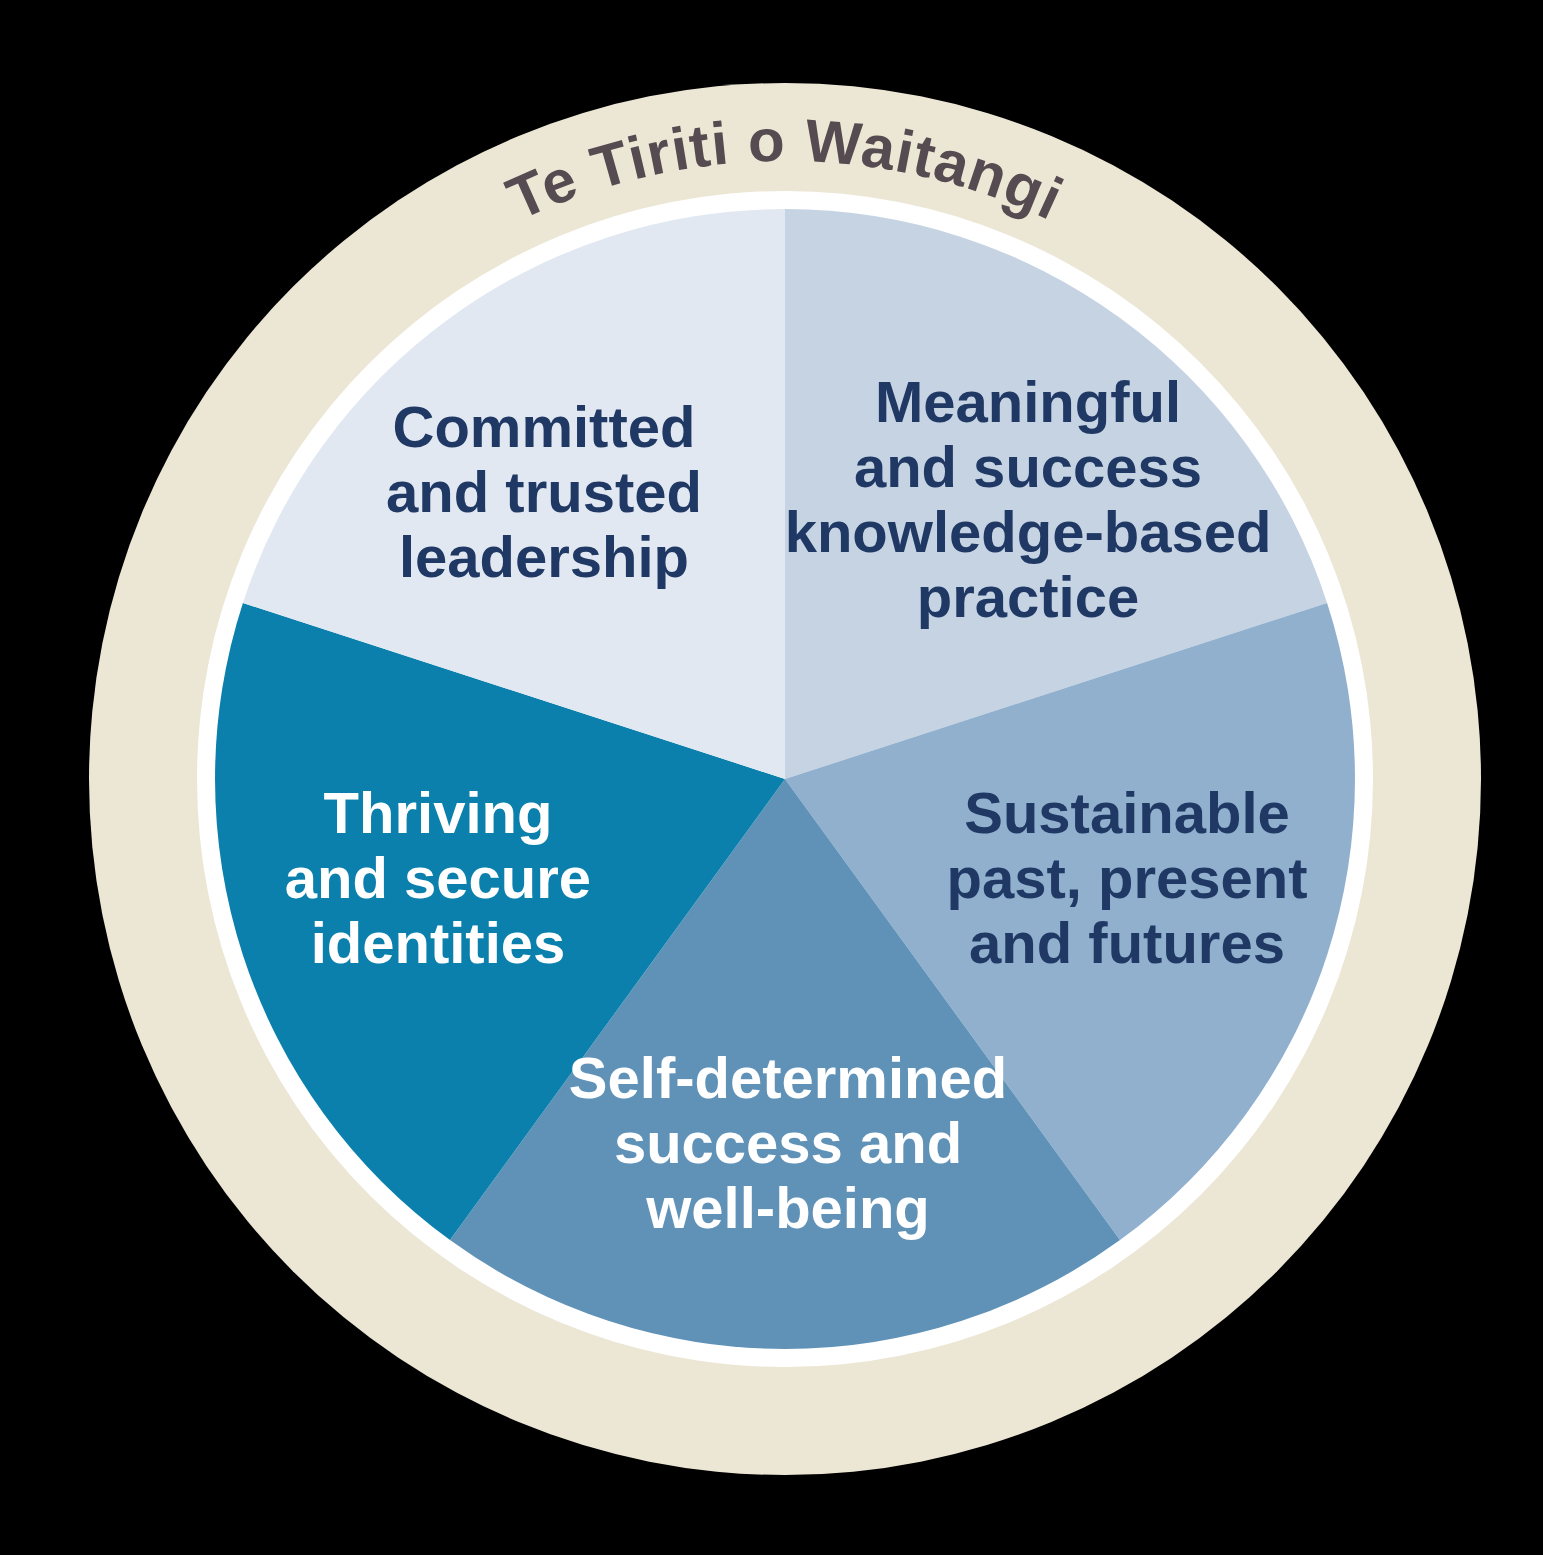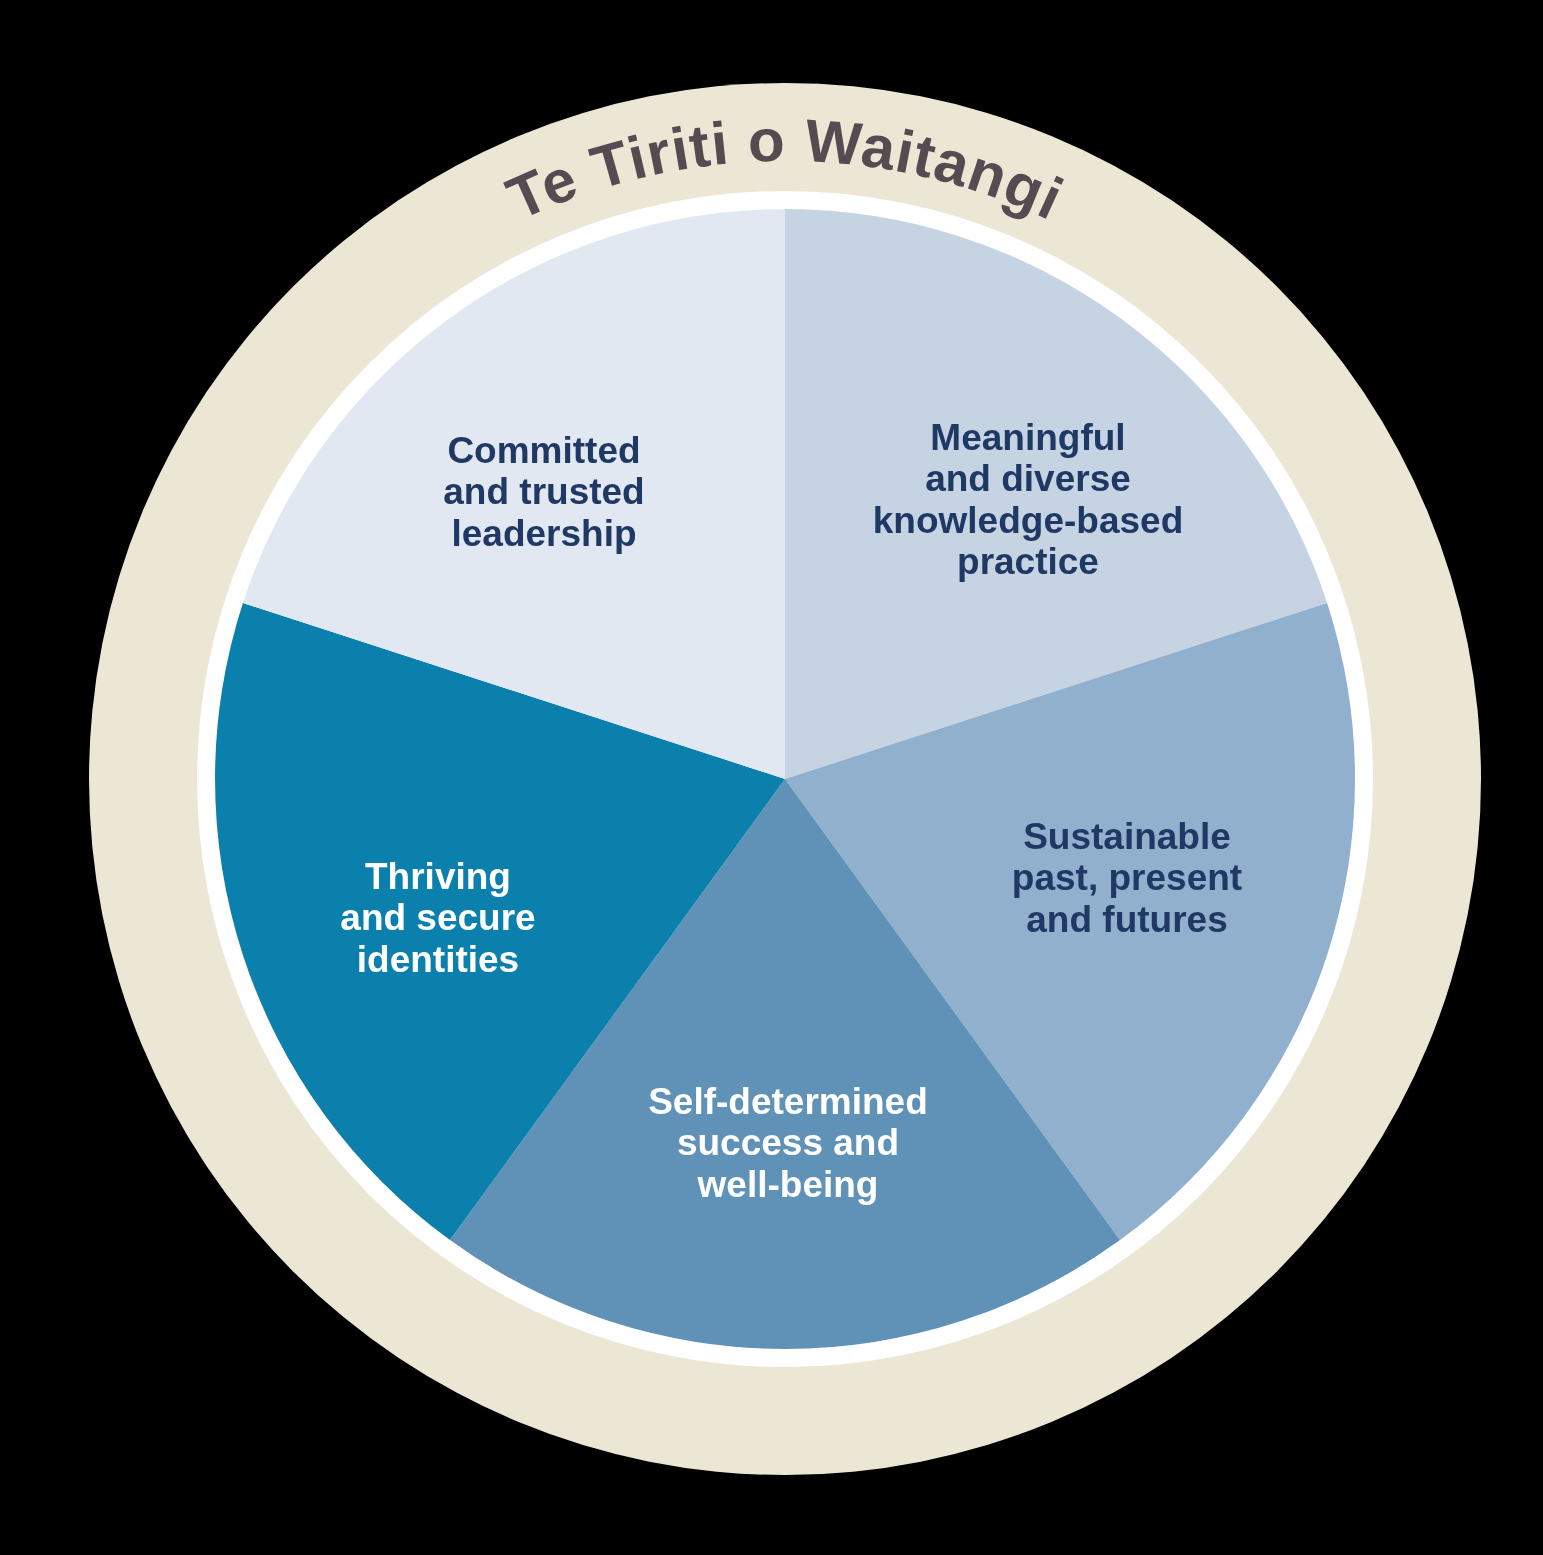--- a/index.html
+++ b/index.html
@@ -22,30 +22,30 @@
   .title-arc-text {
     font-family: "Liberation Sans", "DejaVu Sans", sans-serif;
     font-size: 60px;
     font-weight: bold;
     letter-spacing: 1px;
   }
   .seg-label {
     position: absolute;
     transform: translate(-50%, -50%);
     font-weight: bold;
-    font-size: 37px;
+    font-size: 58px;
     line-height: 1.12;
     text-align: center;
     white-space: pre-line;
   }
   #label-committed      { left: 544px;  top: 492px; }
   #label-meaningful     { left: 1028px; top: 500px; }
   #label-sustainable    { left: 1127px; top: 878px; }
   #label-selfdetermined { left: 788px;  top: 1143px; }
-  #label-thriving       { left: 438px;  top: 878px; margin-top: 40px; }
+  #label-thriving       { left: 438px;  top: 878px; }
 </style>
 </head>
 <body style="background: rgb(0, 0, 0);">
 
 <div class="stage">
 
   <svg width="1543" height="1555" viewBox="0 0 1543 1555">
 
     <circle cx="785" cy="779" r="696" fill="#ece6d5"></circle>
 
@@ -65,21 +65,21 @@
     <text class="title-arc-text" fill="#564b50">
       <textPath href="#title-arc" startOffset="50%" text-anchor="middle">Te Tiriti o Waitangi</textPath>
     </text>
   </svg>
 
   <div class="seg-label" id="label-committed" style="color: rgb(31, 56, 100);">Committed
 and trusted
 leadership</div>
 
   <div class="seg-label" id="label-meaningful" style="color: rgb(31, 56, 100);">Meaningful
-and diverse
+and success
 knowledge-based
 practice</div>
 
   <div class="seg-label" id="label-sustainable" style="color: rgb(31, 56, 100);">Sustainable
 past, present
 and futures</div>
 
   <div class="seg-label" id="label-selfdetermined" style="color: rgb(255, 255, 255); text-align: center;">Self-determined
 success and
 well-being</div>

